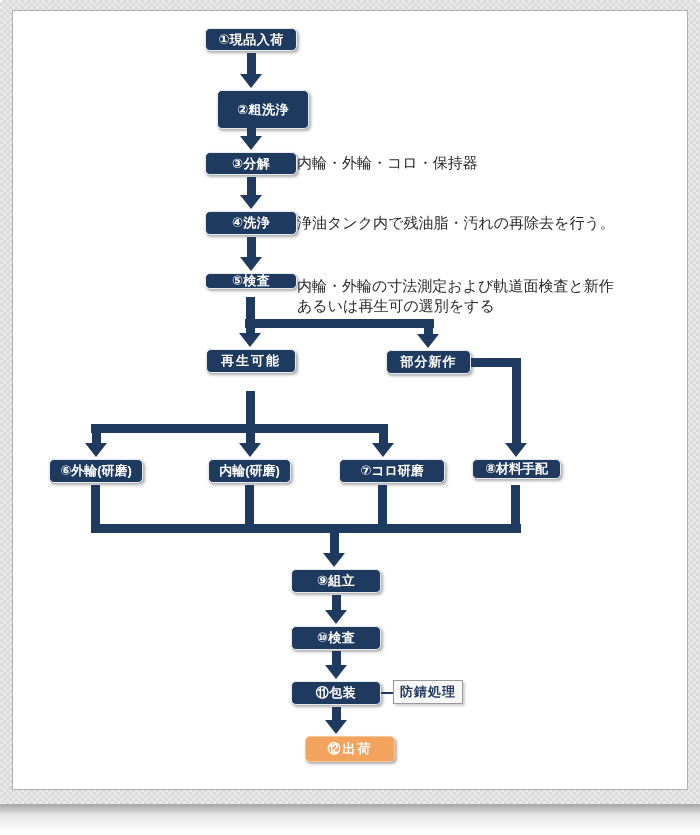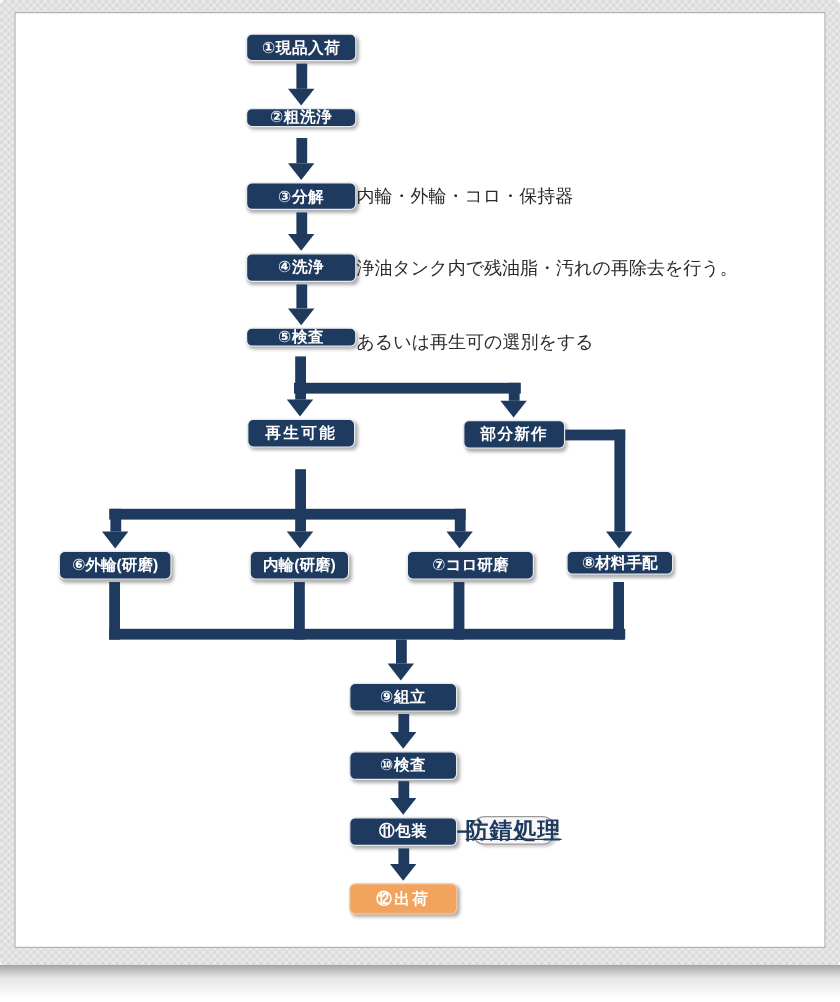--- a/index.html
+++ b/index.html
@@ -30,25 +30,25 @@
   }
   .stage{position:absolute;left:0;top:0;width:676px;height:780px;}
 
   .box{
     position:absolute;background:var(--navy,#1f3a5f);color:#ffffff;
     border:1px solid #e7eaef;border-radius:5px;box-sizing:border-box;
     display:flex;align-items:center;justify-content:center;
     font-size:13px;font-weight:bold;letter-spacing:.5px;white-space:nowrap;
     box-shadow:1.5px 2px 3px rgba(0,0,0,.32);
   }
-  .box.orange{background:var(--orange,#f2a35e);border-color:#f6c79a;}
+  .box.orange{background:var(--orange,#f2a35e);border-color:#f6c79a;margin-left:14px;}
   .box.side{
     background:var(--side-box-bg,#f7f7f7);color:var(--navy,#1f3a5f);
-    border:1px solid var(--side-box-border,#9a9a9a);border-radius:11px;
-    box-shadow:2px 2px 2px rgba(0,0,0,.18);font-size:19px;letter-spacing:1px;text-decoration:underline;
+    border:1px solid var(--side-box-border,#9a9a9a);border-radius:0;
+    box-shadow:2px 2px 2px rgba(0,0,0,.18);font-size:13px;letter-spacing:1px;
   }
   .note{
     position:absolute;color:var(--note-text,#2b2b2b);font-size:15px;
     white-space:nowrap;display:flex;align-items:center;font-family:Liberation Serif, serif;
   }
   .note .lines{line-height:20px;}
   .bar{position:absolute;background:var(--navy,#1f3a5f);}
   .arrow{position:absolute;width:22px;}
   .arrow .shaft{position:absolute;left:6.5px;top:0;width:9px;background:var(--navy,#1f3a5f);}
   .arrow .head{
@@ -65,21 +65,21 @@
 
 <div class="page">
   <div class="stage">
 
     <div class="box" style="left:192px;top:17px;width:92px;height:23px">①現品入荷</div>
     <div class="arrow" style="left:227px;top:42px;height:35px">
         <div class="shaft" style="height:21px"></div>
         <div class="head"></div>
       </div>
 
-    <div class="box" style="left:192px;top:79px;width:92px;height:16px">②粗洗浄</div>
+    <div class="box" style="left:204px;top:79px;width:92px;height:39px">②粗洗浄</div>
     <div class="arrow" style="left:227px;top:104px;height:35px">
         <div class="shaft" style="height:21px"></div>
         <div class="head"></div>
       </div>
 
     <div class="box" style="left:192px;top:141px;width:92px;height:23px">③分解</div>
     <div class="note" style="left:284px;top:141px;height:23px">内輪・外輪・コロ・保持器</div>
     <div class="arrow" style="left:227px;top:166px;height:32px">
         <div class="shaft" style="height:18px"></div>
         <div class="head"></div>
@@ -88,20 +88,21 @@
     <div class="box" style="left:192px;top:200px;width:92px;height:24px">④洗浄</div>
     <div class="note" style="left:284px;top:200px;height:24px">浄油タンク内で残油脂・汚れの再除去を行う。</div>
     <div class="arrow" style="left:227px;top:226px;height:34px">
         <div class="shaft" style="height:20px"></div>
         <div class="head"></div>
       </div>
 
     <div class="box" style="left:192px;top:262px;width:92px;height:16px">⑤検査</div>
     <div class="note" style="left:284px;top:265px">
       <div class="lines">
+        <div>内輪・外輪の寸法測定および軌道面検査と新作</div>
         <div>あるいは再生可の選別をする</div>
       </div>
     </div>
 
     <div class="bar" style="left:232px;top:308px;width:189px;height:9px"></div>
     <div class="arrow" style="left:226px;top:286px;height:50px">
         <div class="shaft" style="height:36px"></div>
         <div class="head"></div>
       </div>
     <div class="arrow" style="left:404px;top:308px;height:29px">

